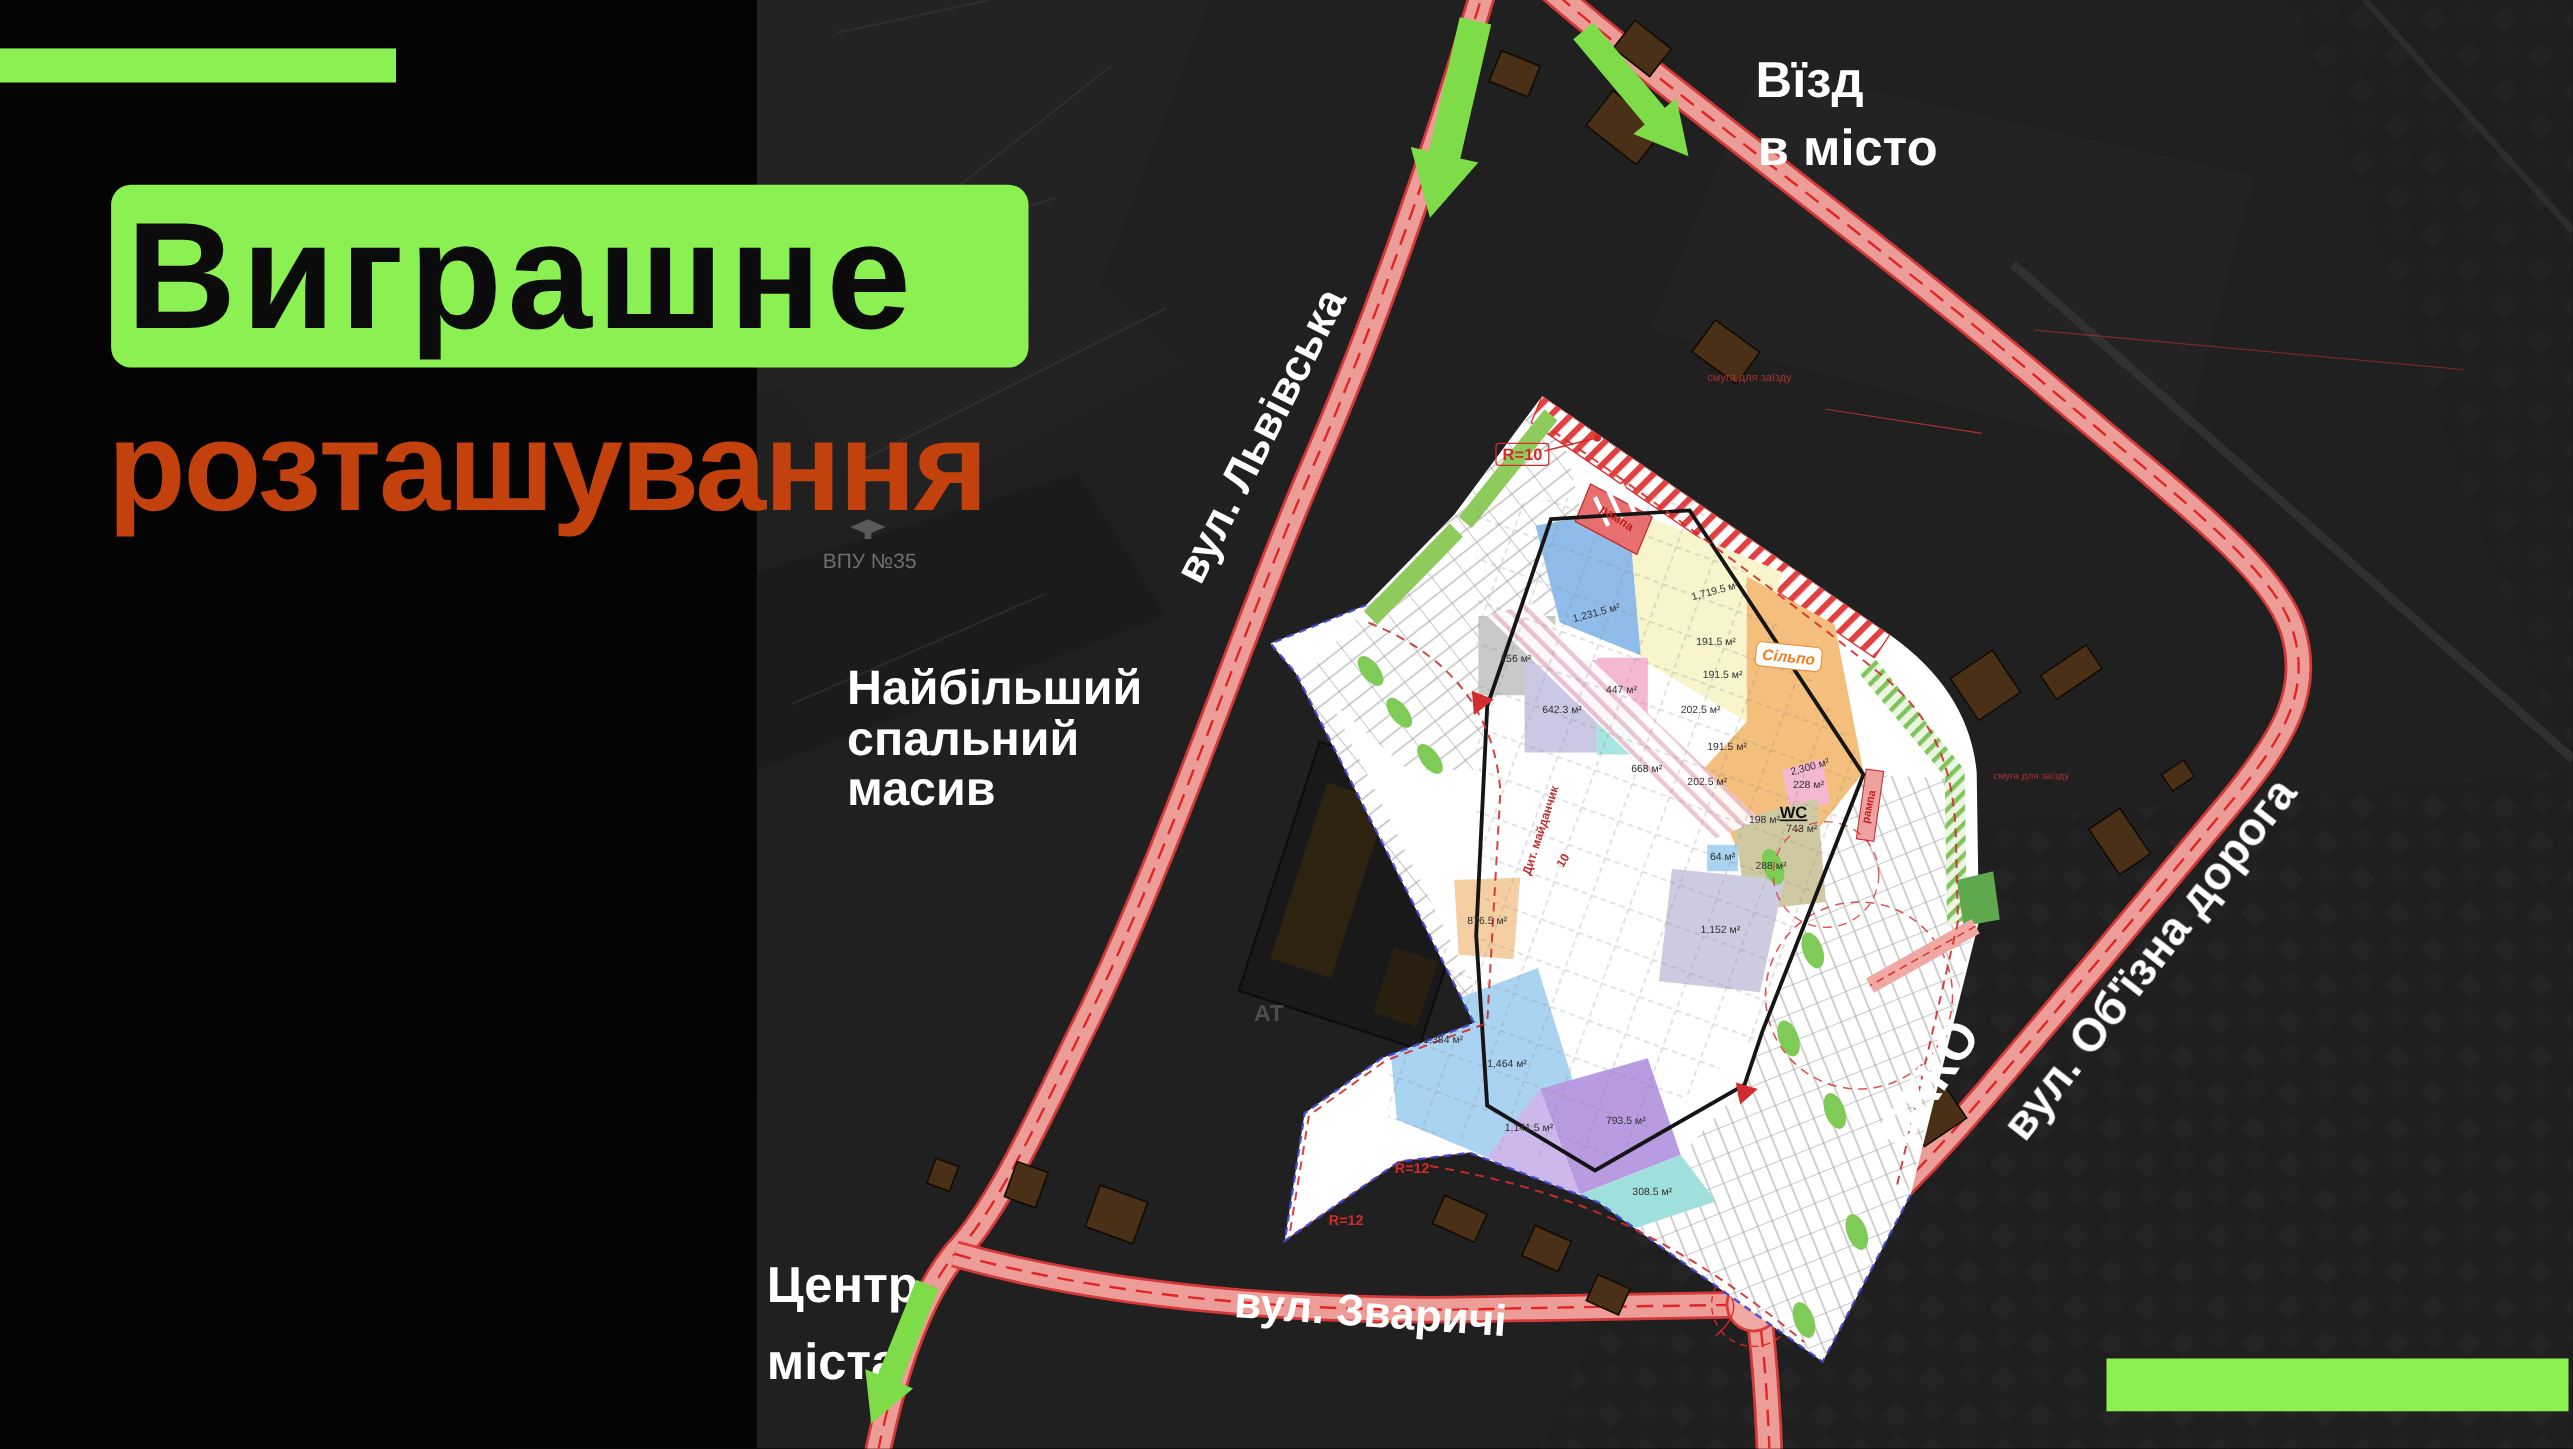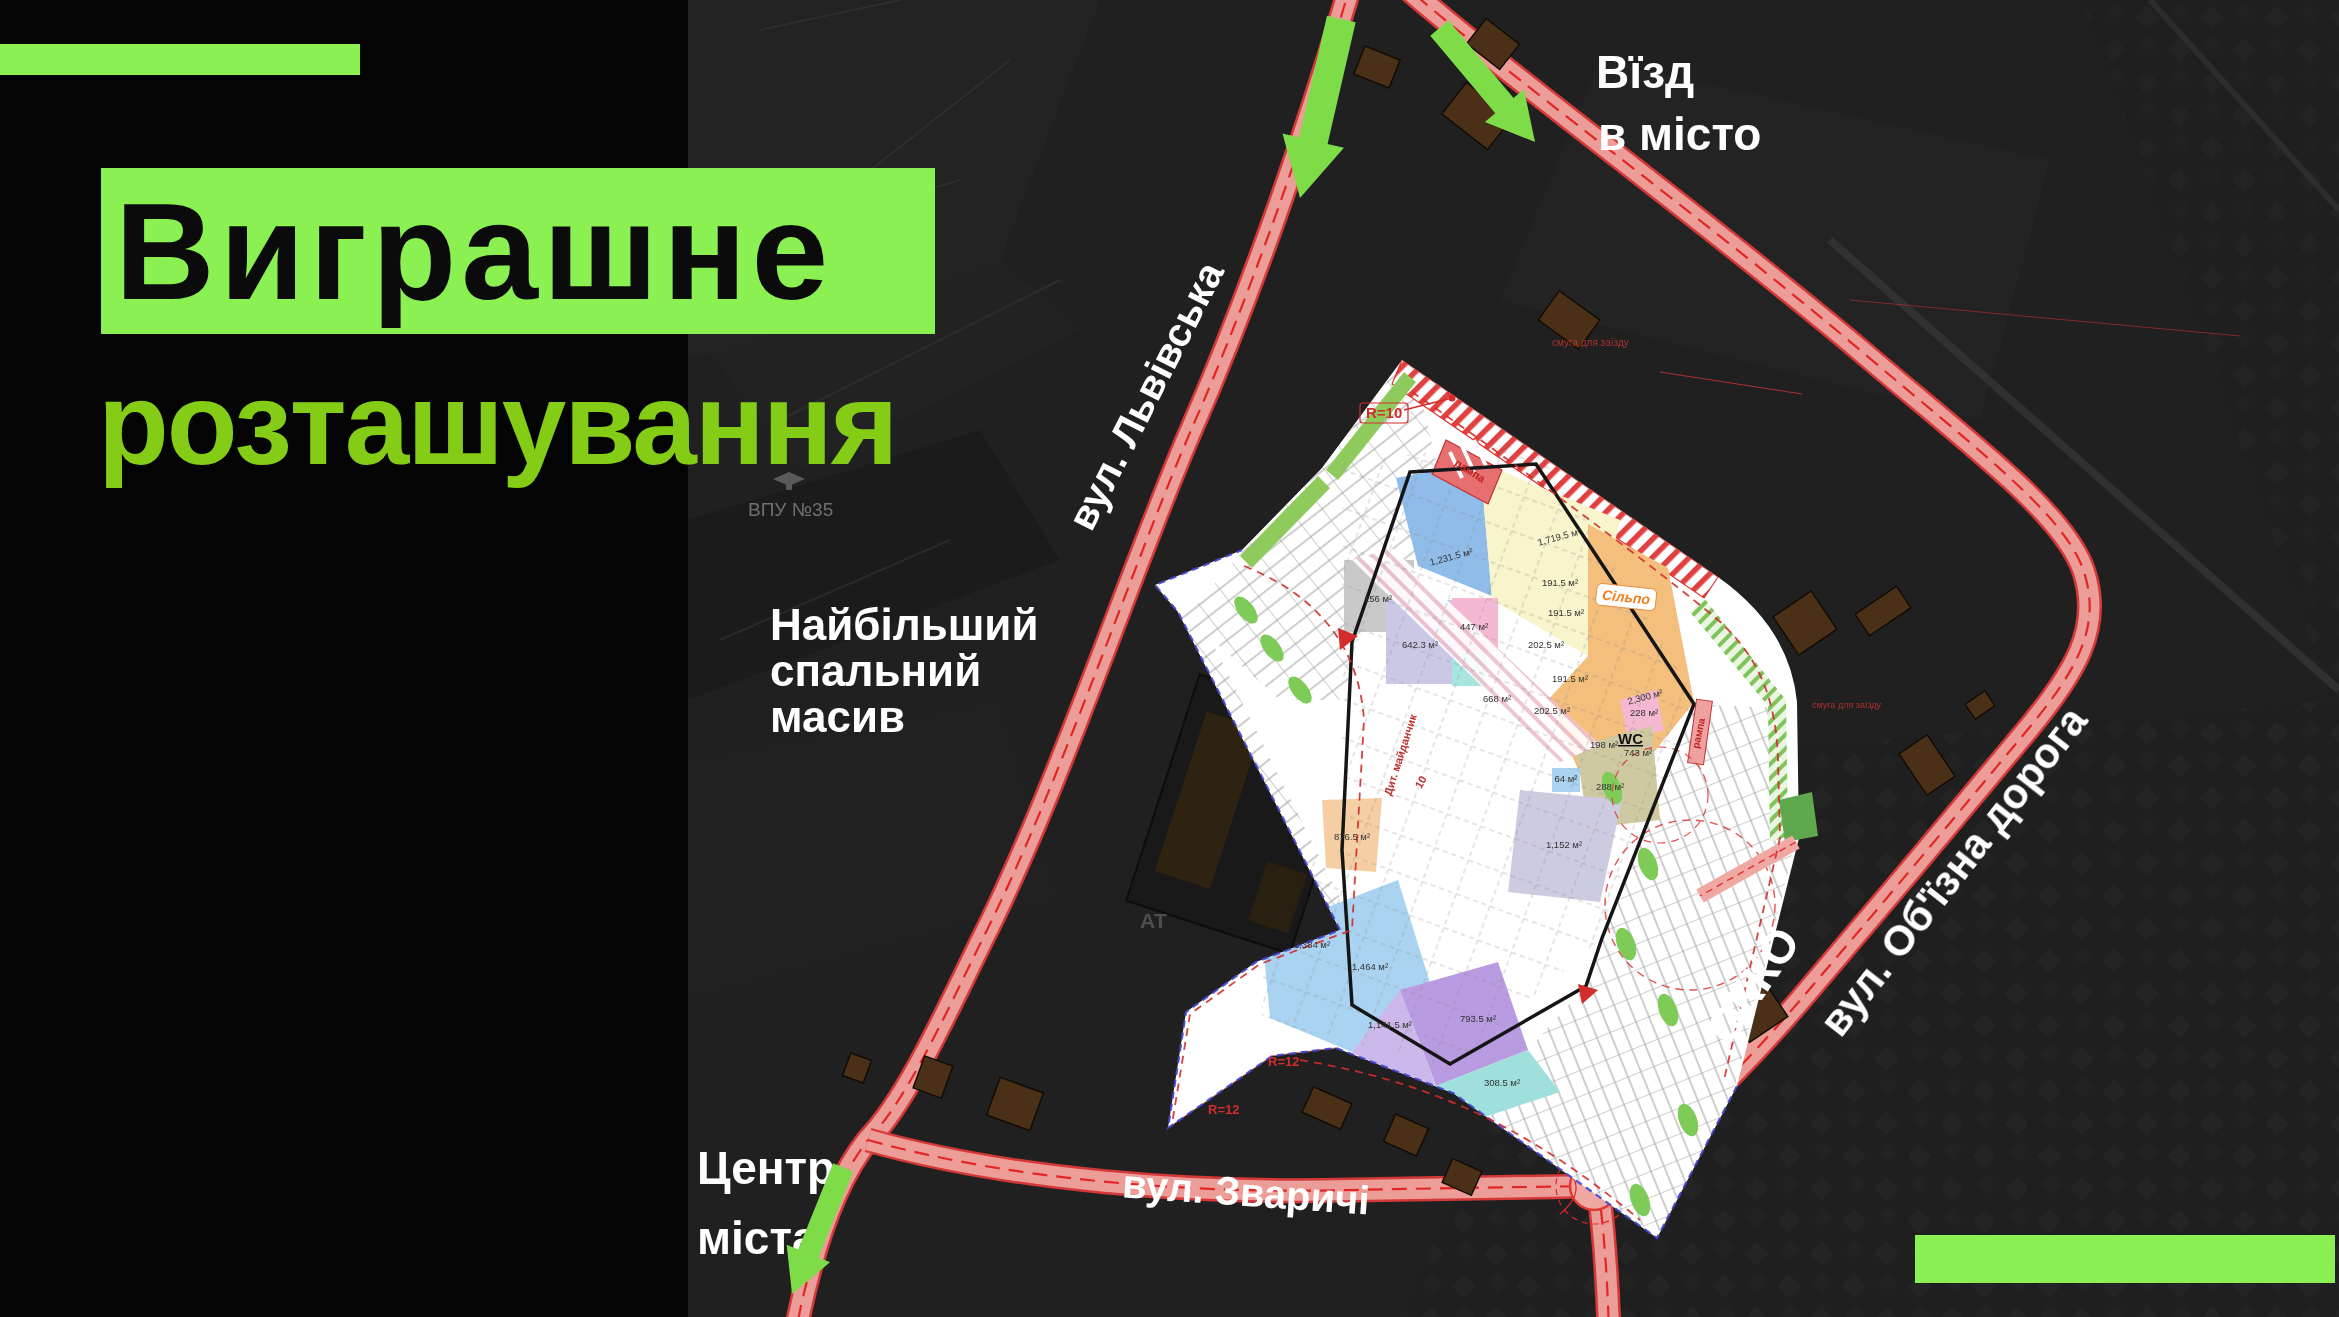--- a/index.html
+++ b/index.html
@@ -2,23 +2,23 @@
 <html><head>
 <meta charset="utf-8">
 <style>
   html,body{margin:0;padding:0;background:#000;}
   #stage{position:relative;width:2339px;height:1317px;overflow:hidden;background:#000;
          font-family:"Liberation Sans",sans-serif;}
   #map-svg{position:absolute;left:0;top:0;z-index:1;}
   #left-panel{position:absolute;left:0;top:0;width:688px;height:1317px;background:#040404;z-index:2;}
   #top-green-bar{position:absolute;left:0;top:44px;width:360px;height:31px;z-index:3;}
   #title-box{position:absolute;left:101px;top:168px;width:834px;height:166px;z-index:3;
-             display:flex;align-items:center;padding-left:14px;box-sizing:border-box;}
+             display:flex;align-items:center;padding-left:14px;box-sizing:border-box;border-radius:18px;}
   #title-box .t{font-size:138px;font-weight:bold;letter-spacing:5px;color:#0b0b0b;line-height:1;}
-  #subtitle{position:absolute;left:98px;top:366px;z-index:3;color:#84cc16;
+  #subtitle{position:absolute;left:98px;top:366px;z-index:3;color:#c2410c;
             font-size:116px;font-weight:bold;letter-spacing:-2px;line-height:1;}
   #bottom-green-bar{position:absolute;left:1915px;top:1235px;width:420px;height:48px;z-index:3;}
   .map-label{fill:#ffffff;font-weight:bold;}
   .faint-label{fill:#707070;}
   .red-anno{fill:#c43434;}
   .area-label{fill:#333;font-size:9.5px;text-anchor:middle;}
 </style>
 </head>
 <body>
 

